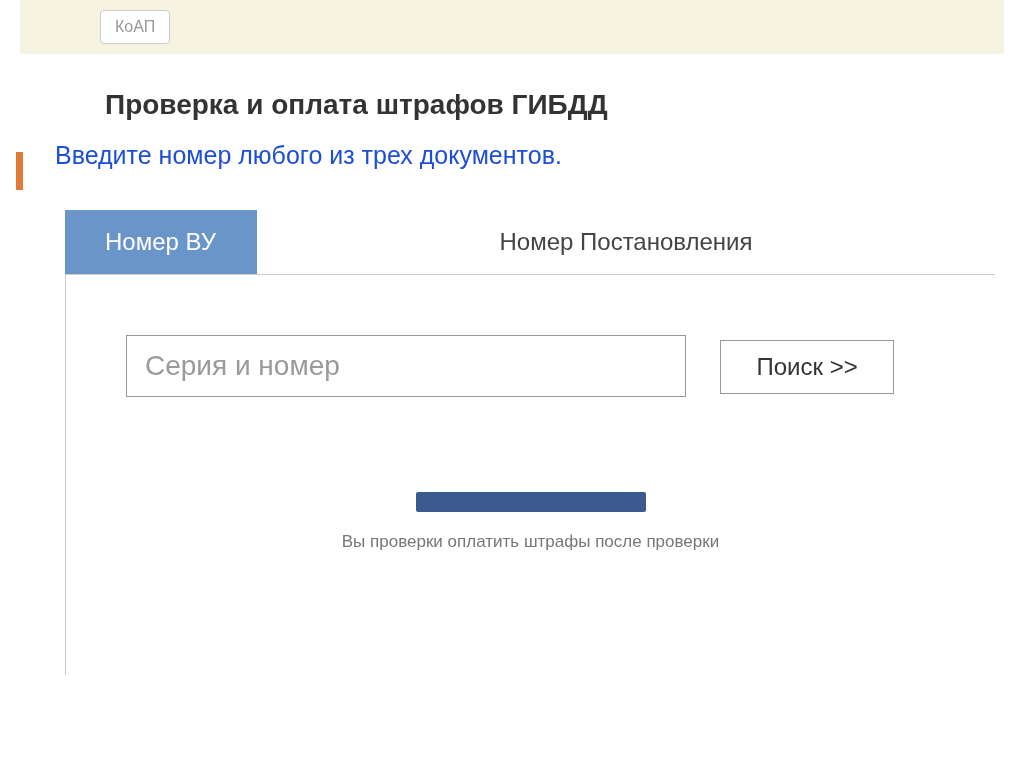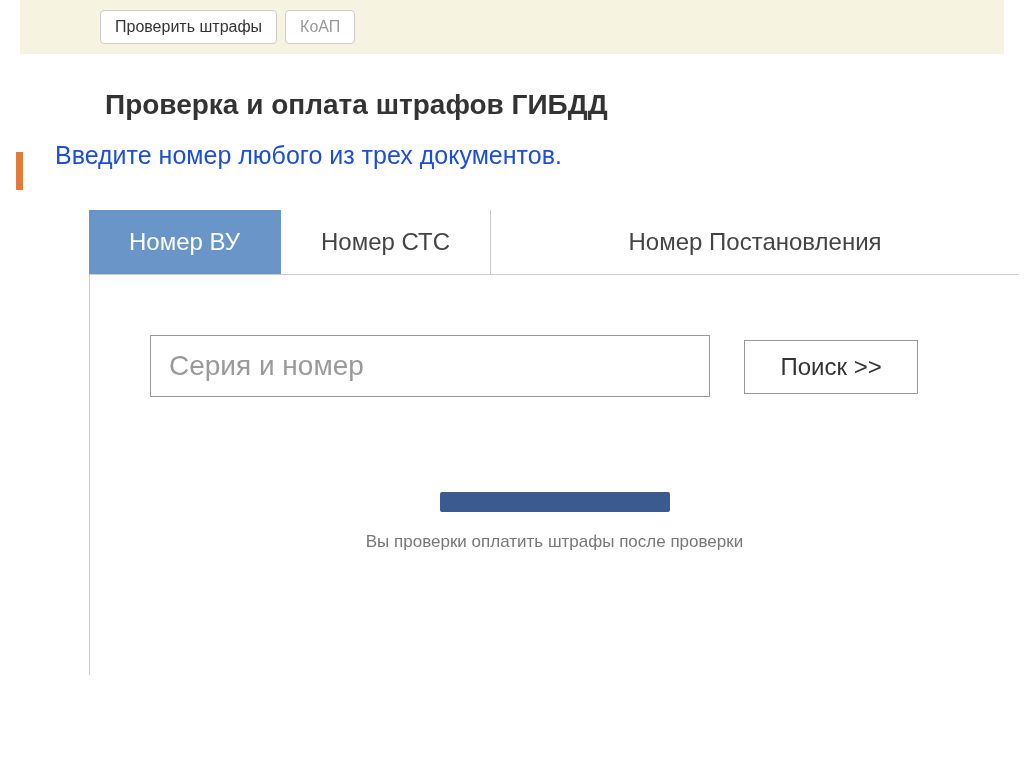--- a/index.html
+++ b/index.html
@@ -51,21 +51,21 @@
     }
     .left-marker {
       position: absolute;
       left: 16px;
       top: 152px;
       width: 7px;
       height: 38px;
       background: #e27a3a;
     }
     .tabs-container {
-      margin-left: 89px;
+      margin-left: 65px;
       width: 930px;
     }
     .tabs-row {
       display: flex;
       border-bottom: 1px solid #cccccc;
     }
     .tab {
       padding: 18px 40px;
       font-size: 24px;
       color: #444444;
@@ -127,35 +127,33 @@
       font-size: 17px;
       color: #777777;
       margin-top: 10px;
     }
   </style>
 </head>
 <body>
 
 <div class="top-nav">
   <div class="top-nav-inner">
-    <button class="nav-btn active">Проверить штрафы</button>
     <button class="nav-btn">КоАП</button>
   </div>
 </div>
 
 <div class="left-marker"></div>
 
 <h1 class="page-title">Проверка и оплата штрафов ГИБДД</h1>
 
 <p class="subtitle">Введите номер любого из трех документов.</p>
 
 <div class="tabs-container">
   <div class="tabs-row">
     <div class="tab active">Номер ВУ</div>
-    <div class="tab">Номер СТС</div>
     <div class="tab">Номер Постановления</div>
   </div>
   <div class="tab-content">
     <input type="text" class="input-field" placeholder="Серия и номер" style="">
     <button class="search-btn">Поиск &gt;&gt;</button>
     <div class="blue-bar"></div>
     <div class="footer-text">Вы проверки оплатить штрафы после проверки</div>
   </div>
 </div>
 

